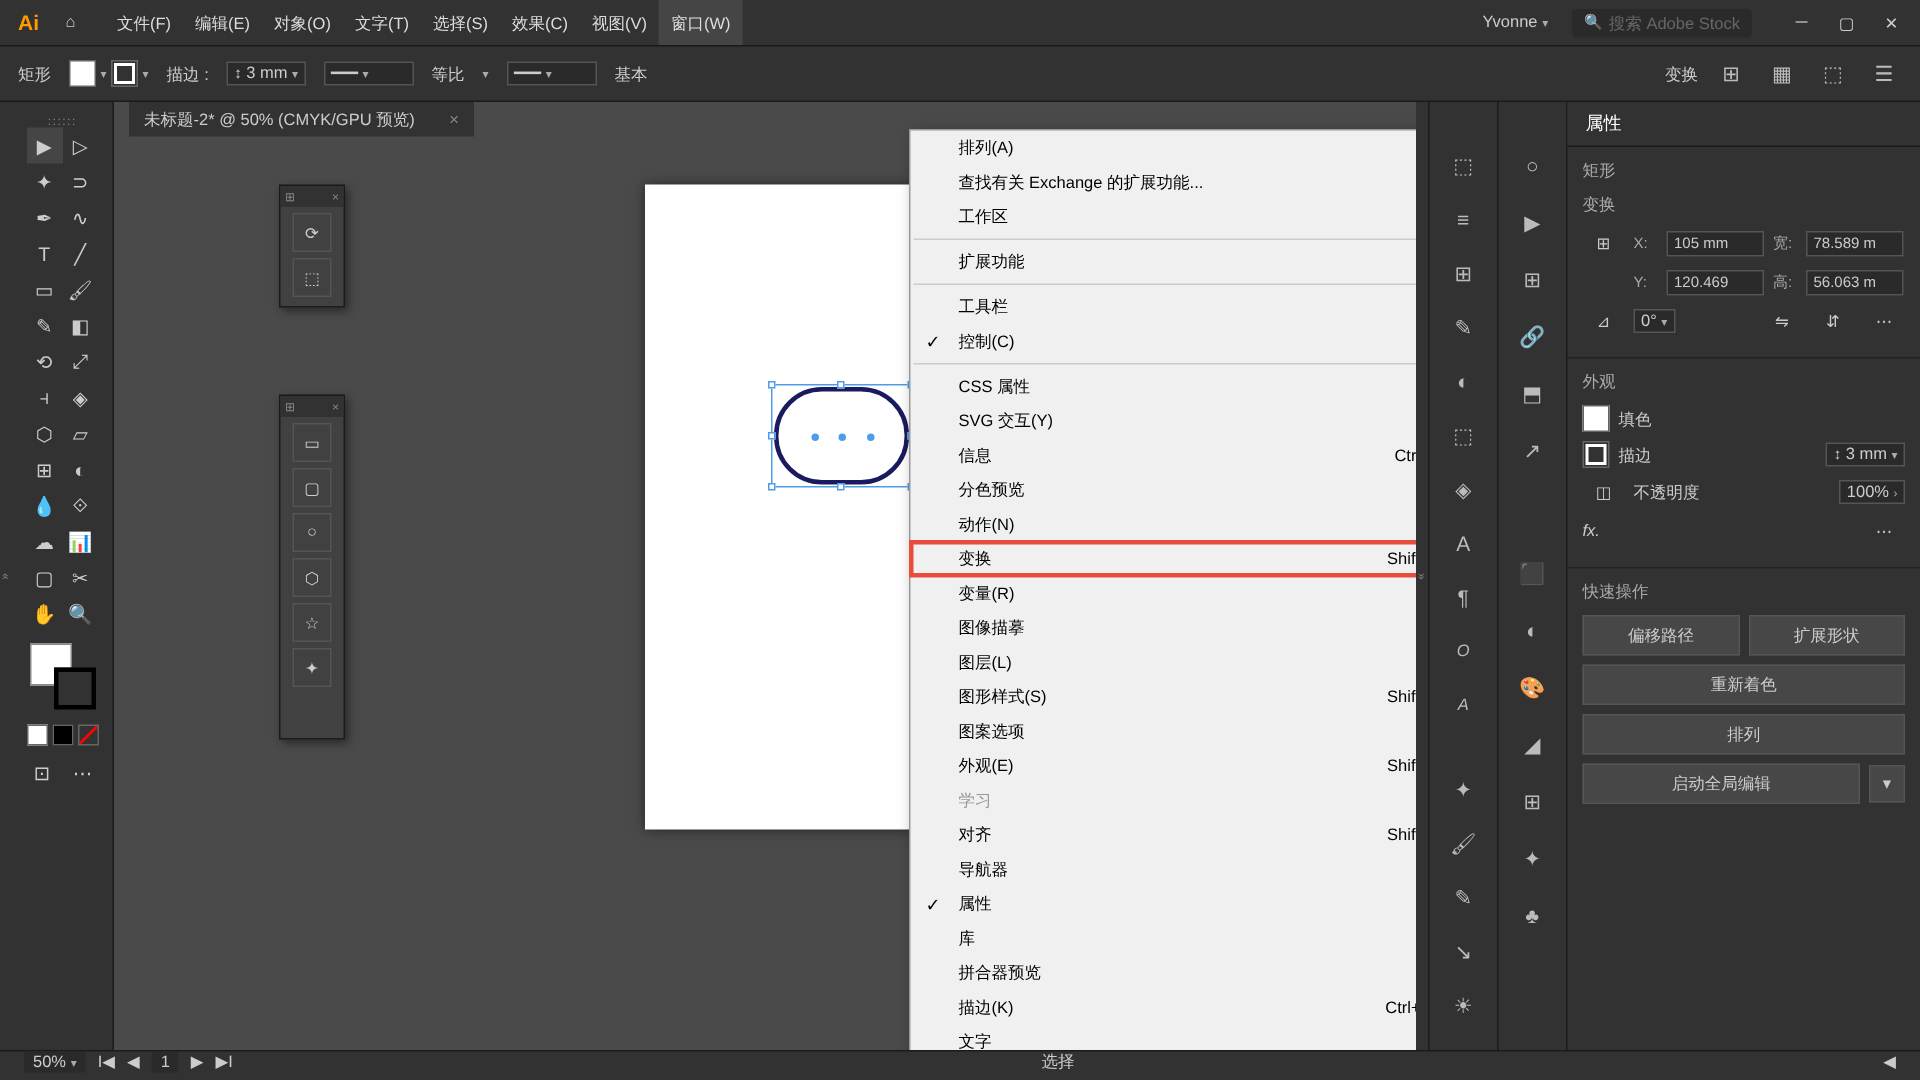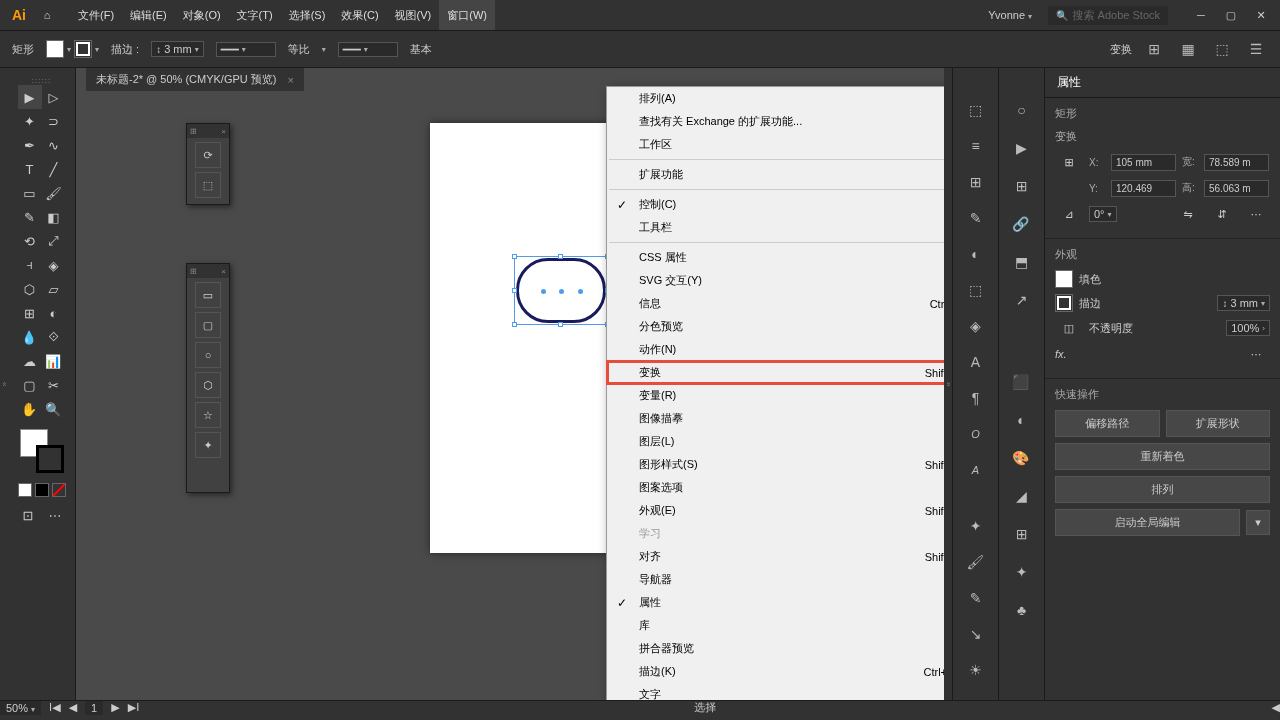--- a/index.html
+++ b/index.html
@@ -29,21 +29,21 @@
 .tool.sel{background:#454545}
 .fillstroke{margin-top:8px;position:relative;width:44px;height:44px}
 .fbox{position:absolute;width:28px;height:28px;background:white;border:1px solid #888;top:0;left:0}
 .sbox{position:absolute;width:28px;height:28px;background:#323232;border:3px solid black;right:0;bottom:0}
 .swaprow{margin-top:6px;display:flex;gap:3px}
 .miniswatch{width:14px;height:14px;border:1px solid #666}
 .msw{background:white}
 .msb{background:black}
 .msn{background:linear-gradient(135deg,transparent 45%,red 45%,red 55%,transparent 55%),#333}
 .canvas-area{flex:1;background:#4a4a4a;position:relative;overflow:hidden}
-.doctab{position:absolute;top:0;left:10px;background:#323232;color:#ccc;padding:4px 10px;display:flex;align-items:center;gap:11px;font-size:11px}
+.doctab{position:absolute;top:0;left:10px;background:#323232;color:#ccc;padding:4px 10px;display:flex;align-items:center;gap:23px;font-size:11px}
 .doctab .close{color:#888;cursor:pointer}
 .artboard{position:absolute;left:354px;top:55px;width:350px;height:430px;background:white;box-shadow:0 0 8px rgba(0,0,0,.5)}
 .shape-sel{position:absolute;left:440px;top:190px;width:90px;height:65px}
 .rrect{width:100%;height:100%;border:3px solid #1a1a5e;border-radius:32px;background:white}
 .selbox{position:absolute;left:-2px;top:-2px;right:-2px;bottom:-2px;border:1px solid #4f9de8}
 .handle{position:absolute;width:5px;height:5px;background:white;border:1px solid #4f9de8}
 .h-nw{left:-3px;top:-3px}.h-n{left:50%;top:-3px;margin-left:-3px}.h-ne{right:-3px;top:-3px}
 .h-w{left:-3px;top:50%;margin-top:-3px}.h-e{right:-3px;top:50%;margin-top:-3px}
 .h-sw{left:-3px;bottom:-3px}.h-s{left:50%;bottom:-3px;margin-left:-3px}.h-se{right:-3px;bottom:-3px}
 .cdot{position:absolute;width:5px;height:5px;background:#4f9de8;border-radius:50%;top:50%;margin-top:-2px}
@@ -66,21 +66,21 @@
 .rcol2{width:46px;background:#323232;border-left:1px solid #1a1a1a;display:flex;flex-direction:column;align-items:center;padding-top:30px;gap:14px}
 .propspanel{width:236px;background:#323232;border-left:1px solid #1a1a1a;color:#ccc;padding:0}
 .ptab{background:#323232;padding:6px 12px;color:#fff;font-size:12px;border-bottom:1px solid #1a1a1a}
 .psection{padding:8px 10px;border-bottom:1px solid #222}
 .ptitle{color:#aaa;font-size:11px;margin-bottom:8px}
 .prow{display:flex;align-items:center;gap:6px;margin-bottom:6px}
 .pfield{background:#2a2a2a;border:1px solid #555;padding:2px 4px;width:65px;color:#ccc;font-size:10px}
 .plbl{color:#aaa;font-size:10px;width:16px}
 .pbtn{background:#474747;border:1px solid #555;padding:5px 8px;color:#ccc;cursor:pointer;text-align:center;font-size:11px;flex:1}
 .picon{width:28px;height:20px;display:flex;align-items:center;justify-content:center;color:#ccc}
-.statusbar{height:14px;background:#323232;border-top:1px solid #1a1a1a;display:flex;align-items:center;padding:0 0;color:#ccc;font-size:10px;gap:8px}
+.statusbar{height:14px;background:#323232;border-top:1px solid #1a1a1a;display:flex;align-items:center;padding:0 16px;color:#ccc;font-size:10px;gap:8px}
 .sbfield{background:#2a2a2a;padding:1px 6px}
 .chev{font-size:8px;color:#aaa}
 .dots{color:#888;letter-spacing:1px;font-size:8px}
 </style>
 </head>
 <body>
 
 <div class="titlebar">
   <div class="logo">Ai</div>
   <div class="home">⌂</div>
@@ -256,25 +256,25 @@
           <span>查找有关 Exchange 的扩展功能...</span>
         </div>
       <div class="dd-item sub">
           <span>工作区</span>
         </div>
       <div class="dd-sep"></div>
       <div class="dd-item sub">
           <span>扩展功能</span>
         </div>
       <div class="dd-sep"></div>
+      <div class="dd-item sub">
+          <span>工具栏</span>
+        </div>
       <div class="dd-item chk">
           <span>控制(C)</span>
-        </div>
-      <div class="dd-item sub">
-          <span>工具栏</span>
         </div>
       <div class="dd-sep"></div>
       <div class="dd-item">
           <span>CSS 属性</span>
         </div>
       <div class="dd-item">
           <span>SVG 交互(Y)</span>
         </div>
       <div class="dd-item">
           <span>信息</span>

